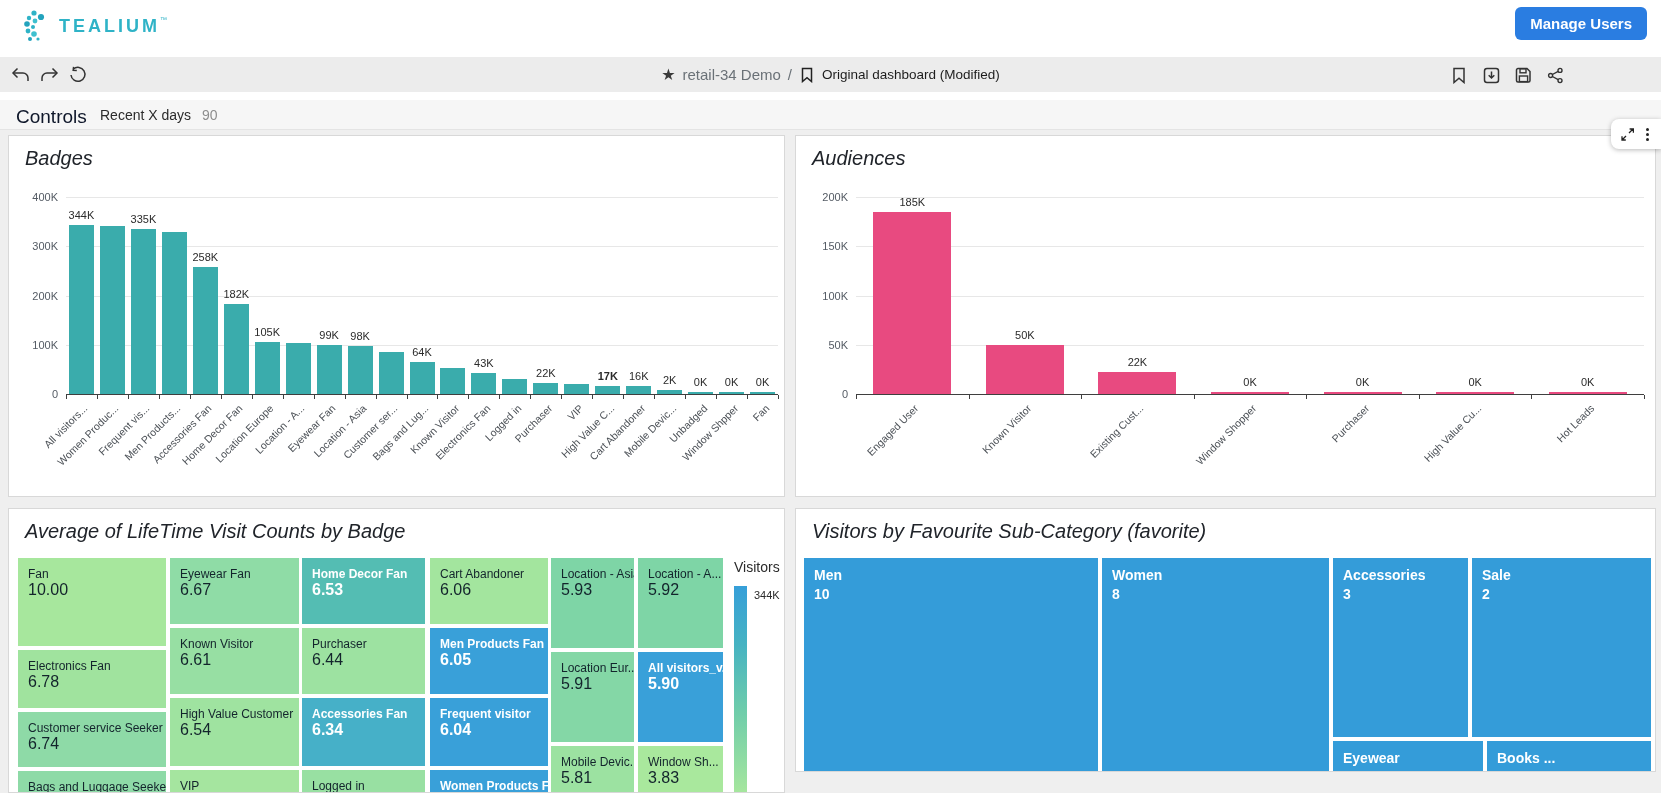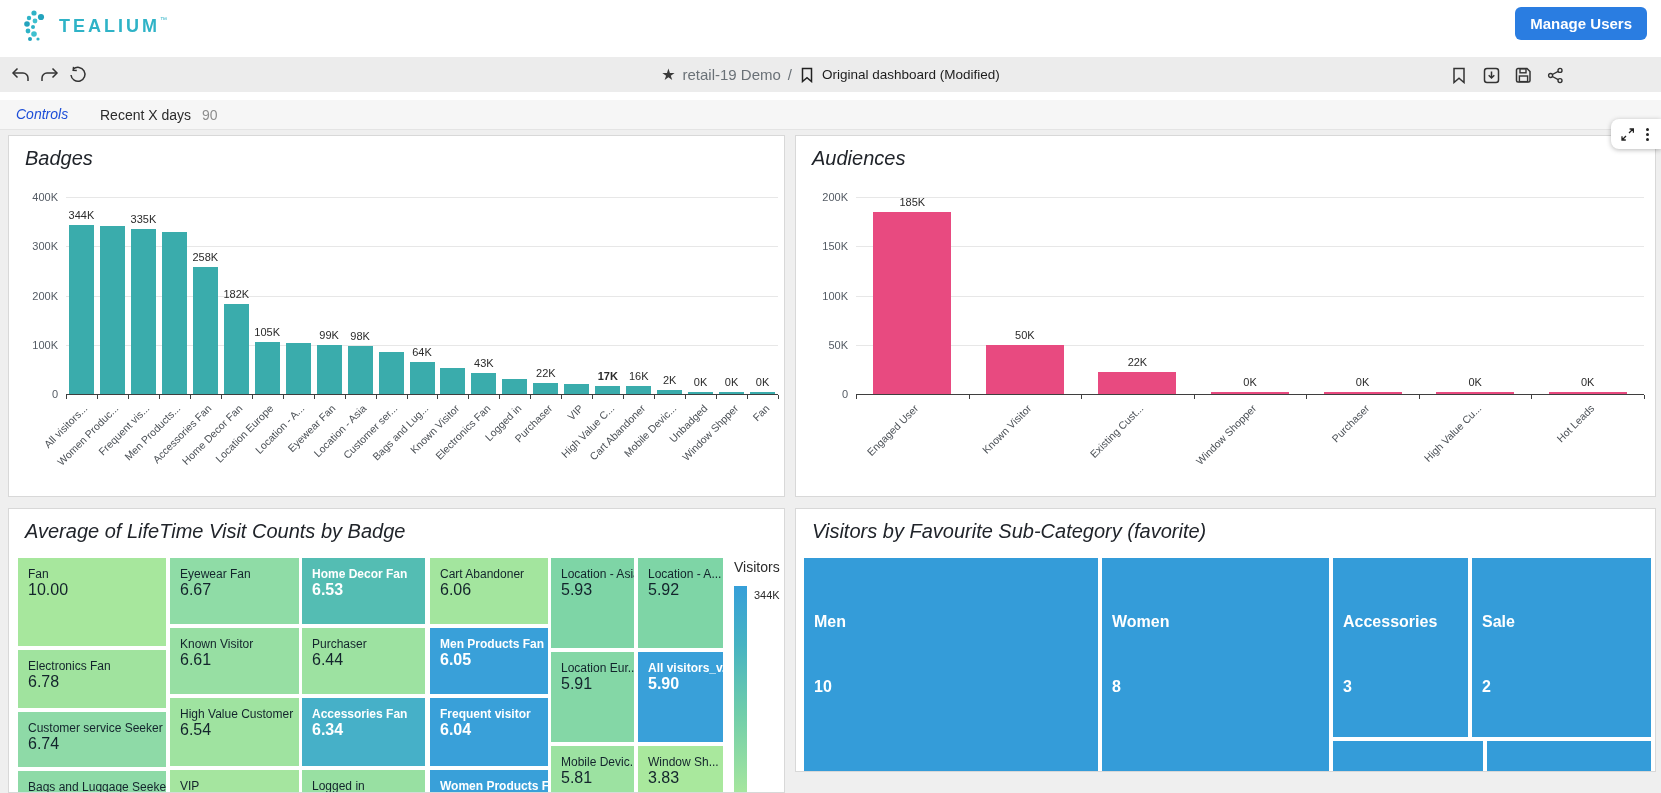--- a/index.html
+++ b/index.html
@@ -19,21 +19,21 @@
   .history-icons { position:absolute; left:10px; top:8px; display:flex; gap:9px; }
   .tb-icon { width:20px; height:20px; display:flex; align-items:center; justify-content:center; cursor:pointer; }
   .breadcrumb { position:absolute; left:0; right:0; top:0; height:35px; display:flex; align-items:center; justify-content:center; gap:7px; }
   .bc-star { font-size:16px; color:#3a3a3a; line-height:1; cursor:pointer; }
   .bc-primary { font-size:15px; color:#6a7177; cursor:pointer; }
   .bc-sep { font-size:15px; color:#6a7177; }
   .bc-secondary { font-size:13.5px; color:#1d1d1d; }
   .right-icons { position:absolute; right:96px; top:8px; display:flex; gap:12px; }
 
   .controls-bar { position:absolute; left:0; top:100px; width:1661px; height:30px; background:#f6f6f6; border-bottom:1px solid #e4e4e4; }
-  .controls-label { position:absolute; left:16px; top:6px; font-size:14px; color:#1d4ed8;font-style:italic; }
+  .controls-label { position:absolute; left:16px; top:6px; font-size:19px; color:#0f172a; }
   .control-chip { position:absolute; left:100px; top:7px; font-size:14px; cursor:pointer; }
   .chip-name { font-weight:normal; color:#2b2b2b; }
   .chip-value { color:#8d8d8d; margin-left:7px; }
 
   .main-bg { position:absolute; left:0; top:130px; width:1661px; height:663px; background:#efefef; }
 
   
   .mini-toolbar { position:absolute; right:0; top:119px; width:50px; height:30px; background:#fff;
     border-radius:8px 0 0 8px; box-shadow:0 1px 5px rgba(0,0,0,.28); display:flex; align-items:center;
     justify-content:space-evenly; z-index:9; }
@@ -53,21 +53,21 @@
   .xtick { position:absolute; width:1px; height:4px; background:#3f3f3f; }
   .xcat { position:absolute; width:118px; text-align:right; font-size:10.5px; color:#4c5157;
     transform:rotate(-45deg); transform-origin:100% 0; white-space:nowrap; }
 
   .treemap-cells { position:absolute; left:0; top:49px; right:0; height:260px; }
   .tm-cell { position:absolute; overflow:hidden; padding:8px 0 0 10px; cursor:pointer; }
   .tm-name { font-size:12px; line-height:16px; white-space:nowrap; }
   .tm-value { font-size:16px; line-height:16px; white-space:nowrap; }
   .tm-dark .tm-name,.tm-dark .tm-value { color:#13242c; }
   .tm-light .tm-name,.tm-light .tm-value { color:#fff; font-weight:bold; }
-  .tm-big .tm-name,.tm-big .tm-value { font-size:16px; line-height:19px;margin-top:46px; }
+  .tm-big .tm-name,.tm-big .tm-value { font-size:14px; line-height:19px; }
 
   .legend-title { position:absolute; left:725px; top:50px; font-size:14px; color:#2b2b2b; }
   .legend-bar { position:absolute; left:725px; top:77px; width:13px; height:210px;
     background:linear-gradient(180deg,#369fd9 0%,#46b3c2 28%,#6fcdaa 60%,#a8e79d 100%); }
   .legend-max { position:absolute; left:745px; top:80px; font-size:11px; color:#2b2b2b; }
 
   svg.ic { display:block; }
 </style>
 </head>
 <body>
@@ -111,21 +111,21 @@
       </span>
       <span class="tb-icon">
         <svg class="ic" width="18" height="18" viewBox="0 0 18 18">
             <path d="M4.2 3.2 A7 7 0 1 1 2 9" fill="none" stroke="#333" stroke-width="1.5"></path>
             <path d="M4.6 0.8 L4.2 4.4 L7.8 4.6" fill="none" stroke="#333" stroke-width="1.5"></path>
           </svg>
       </span>
     </div>
     <div class="breadcrumb">
       <span class="bc-star">★</span>
-      <span class="bc-primary">retail-19 Demo</span>
+      <span class="bc-primary">retail-34 Demo</span>
       <span class="bc-sep">/</span>
       <span class="tb-icon" style="width:16px;height:16px">
         <svg class="ic" width="14" height="16" viewBox="0 0 14 16">
             <path d="M2.5 1.5 h9 v13 l-4.5 -3.8 -4.5 3.8 z" fill="none" stroke="#222" stroke-width="1.5"></path>
           </svg>
       </span>
       <span class="bc-secondary">Original dashboard (Modified)</span>
     </div>
     <div class="right-icons">
       <span class="tb-icon">

